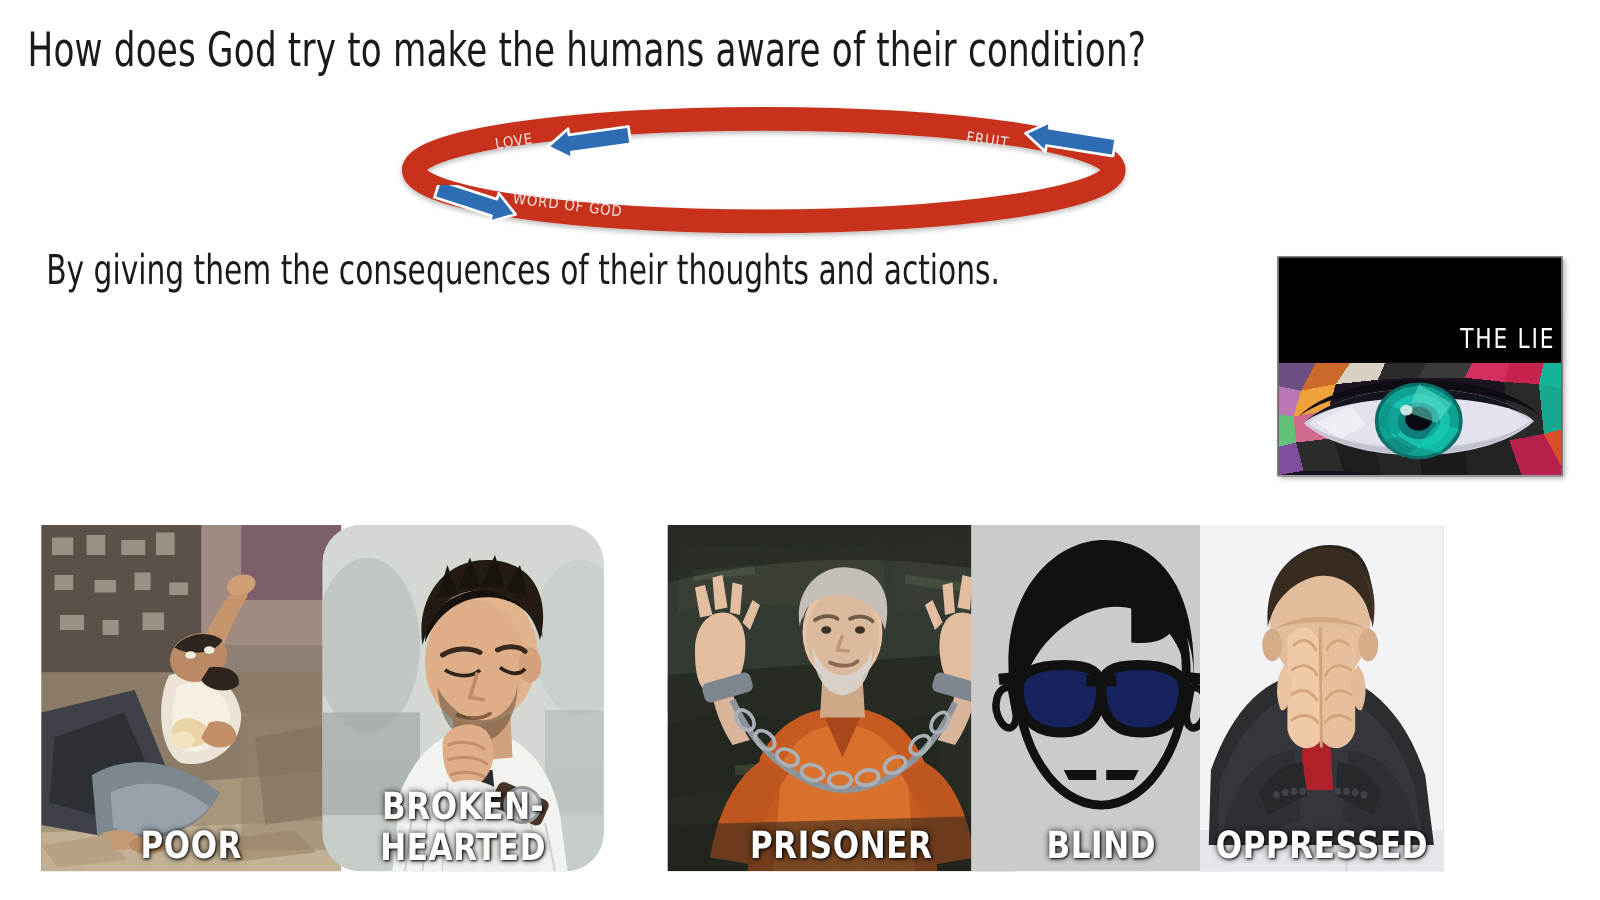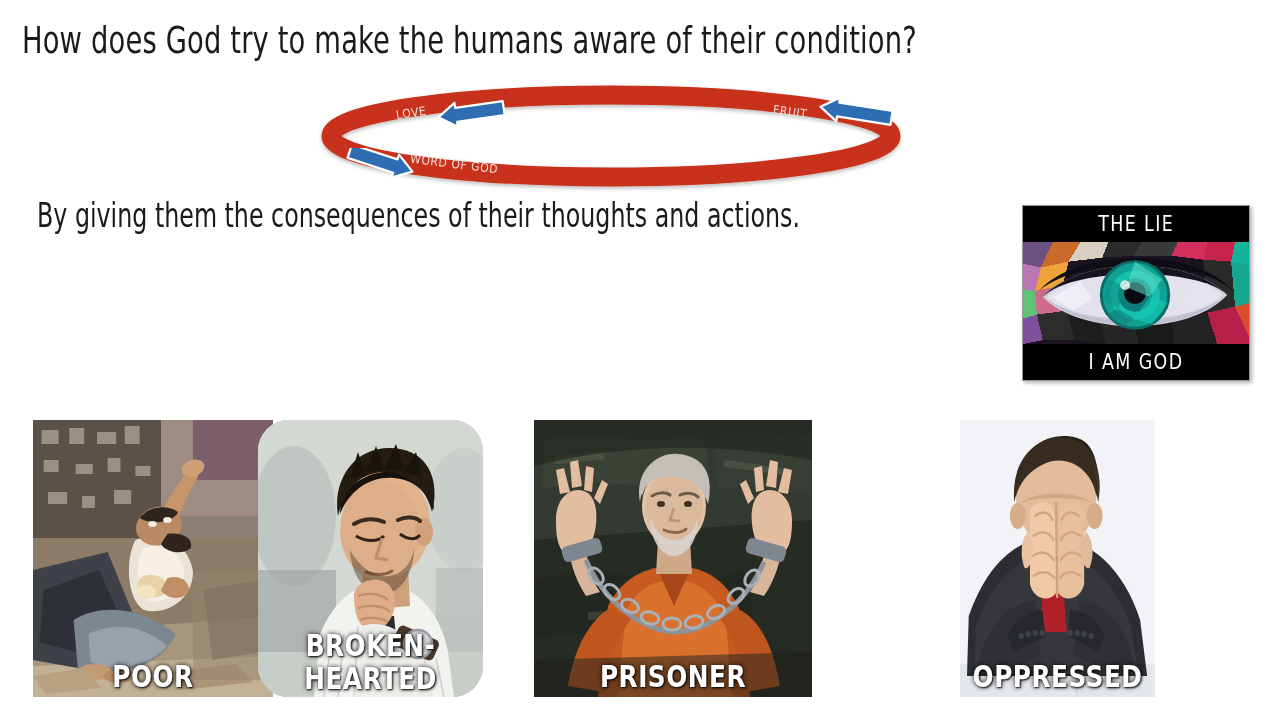--- a/index.html
+++ b/index.html
@@ -110,21 +110,22 @@
     overflow: hidden;
     display: flex;
     flex-direction: column;
   }
   .lie-band {
     height: 36px;
     flex: 0 0 36px;
     background: #000000;
     display: flex;
     align-items: center;
-    justify-content: center;
+    justify-content: flex-end;
+    margin-top: 48px;
   }
   .lie-band-text {
     font-family: "DejaVu Sans Condensed", "Liberation Sans Narrow", "Liberation Sans", sans-serif;
     font-stretch: condensed;
     font-size: 22px;
     line-height: 22px;
     color: #ffffff;
     letter-spacing: 1.6px;
     transform: scaleX(0.88);
   }
@@ -274,23 +275,20 @@
         <circle cx="103" cy="44" r="5" fill="#eaf7f5" opacity="0.85"></circle>
       </g>
 
       <g opacity="0.85">
         <polygon points="30,56 58,40 70,58 50,70" fill="#f2f1f7"></polygon>
         <polygon points="158,54 186,42 196,58 170,68" fill="#e6e5ef"></polygon>
       </g>
     </svg>
   </div>
 
-  <div class="lie-band">
-    <span class="lie-band-text">I AM GOD</span>
-  </div>
 </div>
 
 <div class="photo-strip">
 
   <div class="panel p-poor">
     <div class="art">
       <svg viewBox="0 0 225 277" preserveAspectRatio="none">
         <rect width="225" height="277" fill="#9a8876"></rect>
 
         <rect x="0" y="0" width="225" height="120" fill="#8d7f74"></rect>
@@ -498,20 +496,49 @@
         </g>
 
         <rect width="278" height="277" fill="none"></rect>
         <path d="M0,0 L278,0 L278,40 C180,22 90,24 0,46 Z" fill="#1b201a" opacity="0.55"></path>
         <path d="M0,240 L278,232 L278,277 L0,277 Z" fill="#1b201a" opacity="0.5"></path>
       </svg>
     </div>
     <div class="panel-caption">PRISONER</div>
   </div>
 
+  <div class="panel p-blind">
+    <div class="art">
+      <svg viewBox="0 0 208 277" preserveAspectRatio="none">
+        <rect width="208" height="277" fill="#cbcbcb"></rect>
+
+        <path d="M62,236 C62,212 146,212 146,236 L146,277 L62,277 Z" fill="#cbcbcb"></path>
+
+        <path d="M36,118 C36,58 74,22 104,22 C134,22 172,58 172,118 C172,176 142,224 104,224 C66,224 36,176 36,118 Z" fill="#cbcbcb" stroke="#111111" stroke-width="7"></path>
+
+        <path d="M32,130 C20,128 16,146 24,158 C30,166 36,162 36,152 Z" fill="#cbcbcb" stroke="#111111" stroke-width="6"></path>
+        <path d="M176,130 C188,128 192,146 184,158 C178,166 172,162 172,152 Z" fill="#cbcbcb" stroke="#111111" stroke-width="6"></path>
+
+        <path d="M30,120 C26,48 70,12 106,12 C148,12 180,48 178,122 C178,100 172,86 166,76 C160,92 146,96 128,94 L128,64 C104,58 74,74 56,96 C44,110 36,122 30,136 Z" fill="#111111"></path>
+        <path d="M36,134 C34,74 72,34 108,34 C146,34 172,68 172,118 C166,88 148,70 124,66 C96,62 62,82 46,116 C42,124 38,130 36,134 Z" fill="#111111"></path>
+
+        <g>
+          <path d="M38,130 C38,118 52,112 74,112 C96,112 104,118 104,130 C104,154 94,166 72,166 C50,166 38,154 38,130 Z" fill="#16235c" stroke="#111111" stroke-width="8" stroke-linejoin="round"></path>
+          <path d="M104,130 C104,118 112,112 134,112 C156,112 170,118 170,130 C170,154 158,166 136,166 C114,166 104,154 104,130 Z" fill="#16235c" stroke="#111111" stroke-width="8" stroke-linejoin="round"></path>
+          <rect x="92" y="120" width="24" height="9" fill="#111111"></rect>
+          <rect x="22" y="118" width="20" height="9" fill="#111111" transform="rotate(-6 32 122)"></rect>
+          <rect x="166" y="118" width="20" height="9" fill="#111111" transform="rotate(6 176 122)"></rect>
+        </g>
+
+        <path d="M74,196 L100,196 L100,204 L78,204 Z" fill="#111111"></path>
+        <path d="M108,196 L134,196 L130,204 L108,204 Z" fill="#111111"></path>
+      </svg>
+    </div>
+    <div class="panel-caption">BLIND</div>
+  </div>
 
   <div class="panel p-oppressed">
     <div class="art">
       <svg viewBox="0 0 223 277" preserveAspectRatio="none">
         <rect width="223" height="277" fill="#f1f3f6"></rect>
         <rect x="0" y="244" width="223" height="33" fill="#e3e6ea"></rect>
         <line x1="134" y1="244" x2="134" y2="277" stroke="#d3d7dc" stroke-width="2"></line>
 
         <path d="M10,196 C30,146 62,120 100,118 C146,116 186,146 206,200 L214,256 L8,256 Z" fill="#2b2d31"></path>
         <path d="M18,206 C36,162 66,136 100,134 C142,132 178,160 196,208 L204,254 L16,254 Z" fill="#35373c"></path>

